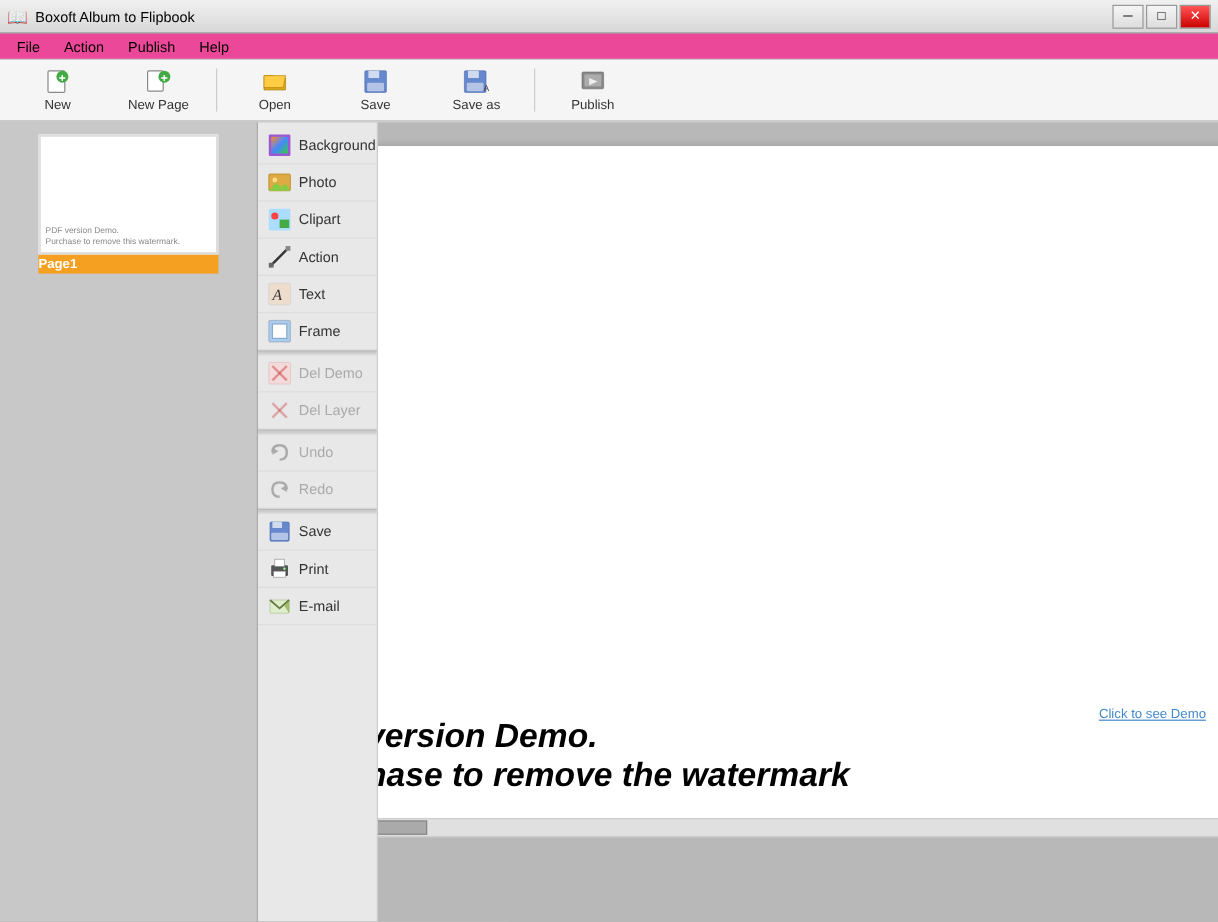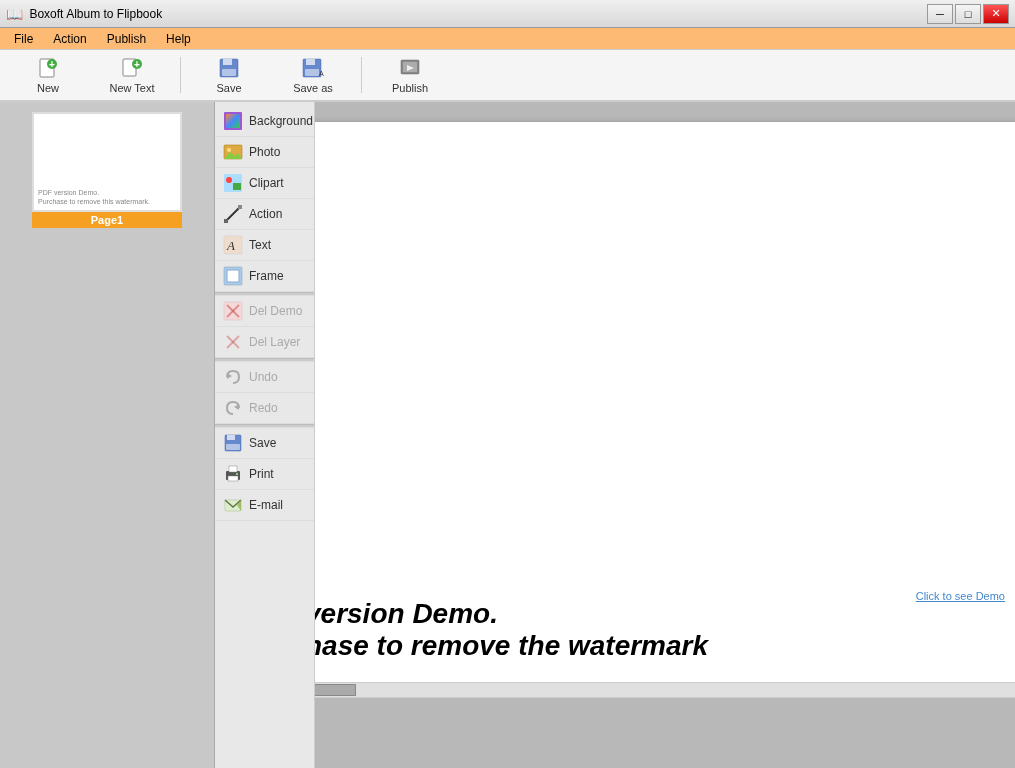--- a/index.html
+++ b/index.html
@@ -42,21 +42,21 @@
       cursor: pointer;
       display: flex;
       align-items: center;
       justify-content: center;
       font-size: 11px;
     }
     .title-btn.close { background: linear-gradient(to bottom, #f55, #c00); color: white; }
 
     
     #menu-bar {
-      background: #fdba74;
+      background: #ec4899;
       height: 22px;
       display: flex;
       align-items: center;
       border-bottom: 1px solid #ccc;
       padding: 0 4px;
     }
     .menu-item {
       padding: 2px 10px;
       cursor: pointer;
       font-size: 12px;
@@ -134,21 +134,21 @@
       bottom: 4px;
       left: 4px;
       right: 4px;
       font-size: 7px;
       color: #888;
       line-height: 1.3;
     }
     .thumb-label {
       background: #f5a020;
       color: white;
-      text-align: center;
+      text-align: left;
       font-size: 11px;
       padding: 2px 0;
       font-weight: bold;
     }
 
     
     #sidebar {
       width: 100px;
       background: #e8e8e8;
       border-right: 1px solid #ccc;
@@ -278,23 +278,32 @@
     <span>New</span>
   </div>
   <div class="toolbar-btn">
     <div class="toolbar-icon">
       <svg width="24" height="24" viewBox="0 0 24 24">
         <rect x="3" y="3" width="13" height="17" rx="1" fill="white" stroke="#888" stroke-width="1"></rect>
         <circle cx="17" cy="8" r="5" fill="#44aa44"></circle>
         <text x="14" y="12" fill="white" font-size="10" font-weight="bold">+</text>
       </svg>
     </div>
-    <span>New Text</span>
+    <span>New Page</span>
   </div>
   <div class="toolbar-sep"></div>
+  <div class="toolbar-btn">
+    <div class="toolbar-icon">
+      <svg width="24" height="24" viewBox="0 0 24 24">
+        <path d="M3 7 h8 l2 2 h8 v10 H3 Z" fill="#ddaa22" stroke="#aa7700" stroke-width="0.5"></path>
+        <path d="M3 7 h18 l-2 10 H3 Z" fill="#ffcc44" stroke="#aa7700" stroke-width="0.5"></path>
+      </svg>
+    </div>
+    <span>Open</span>
+  </div>
   <div class="toolbar-btn">
     <div class="toolbar-icon">
       <svg width="24" height="24" viewBox="0 0 24 24">
         <rect x="3" y="3" width="18" height="18" rx="1" fill="#6688cc" stroke="#4466aa" stroke-width="0.5"></rect>
         <rect x="6" y="3" width="9" height="6" fill="white" opacity="0.7"></rect>
         <rect x="5" y="13" width="14" height="7" rx="1" fill="white" opacity="0.5"></rect>
       </svg>
     </div>
     <span>Save</span>
   </div>

